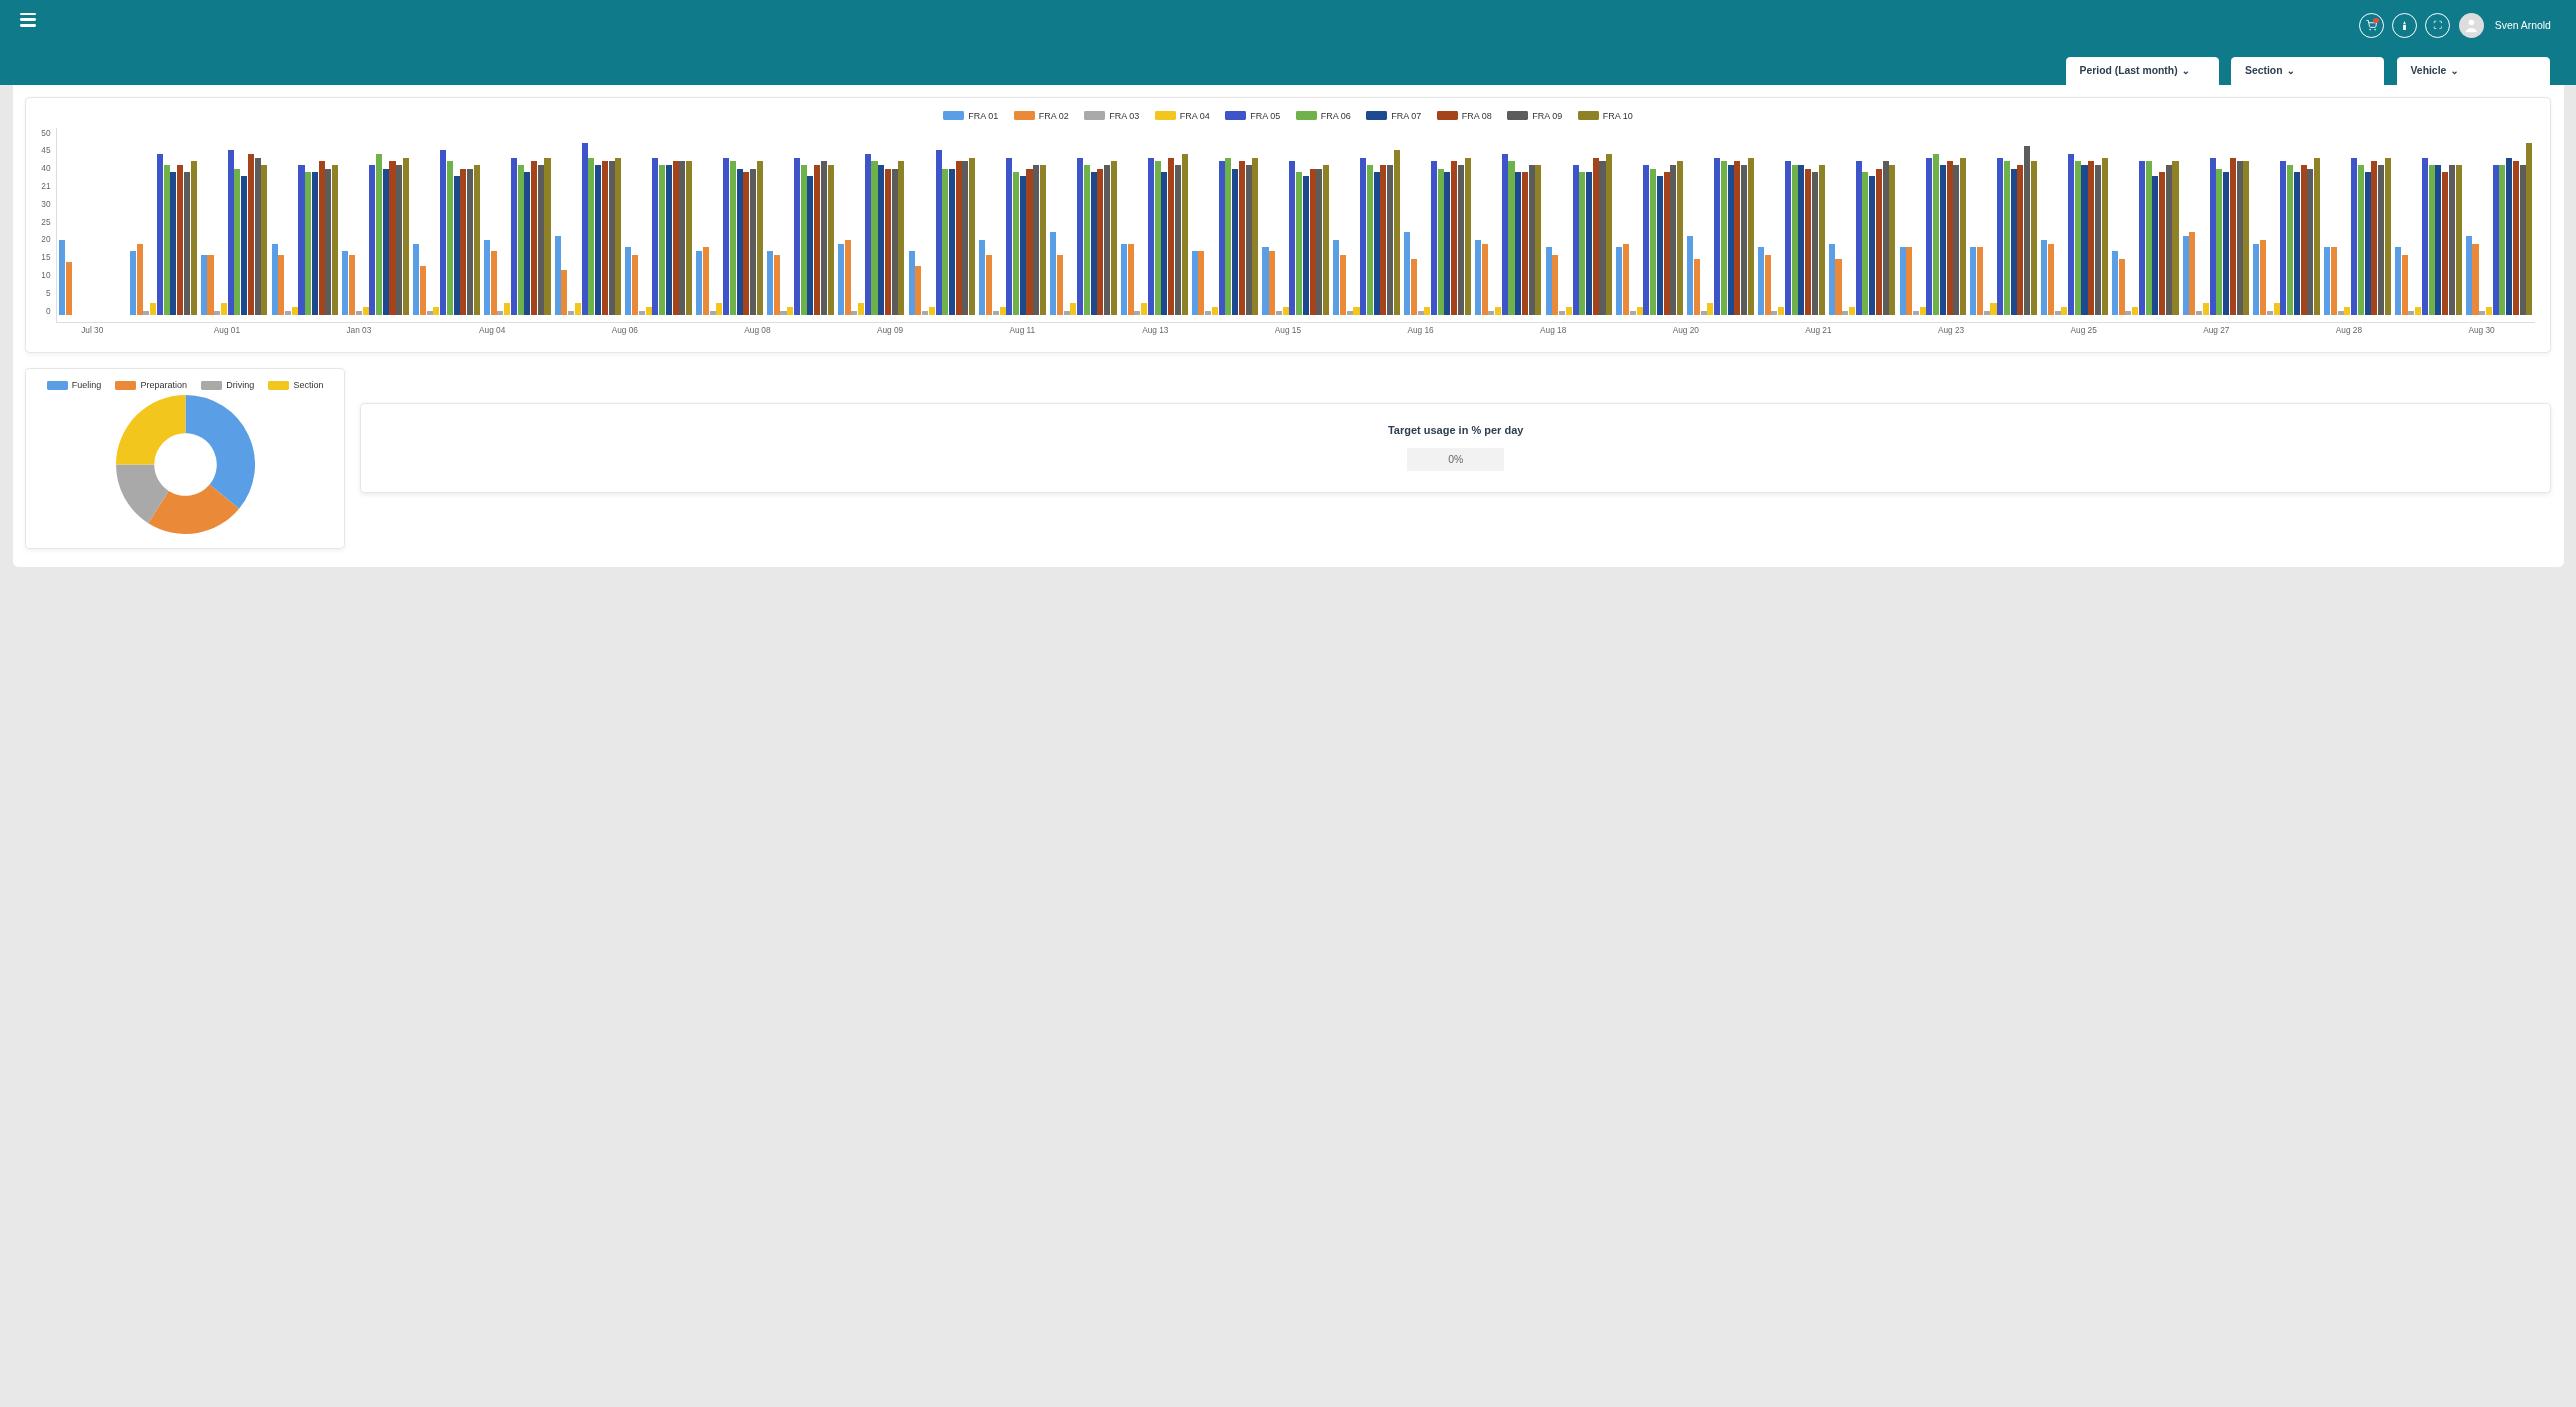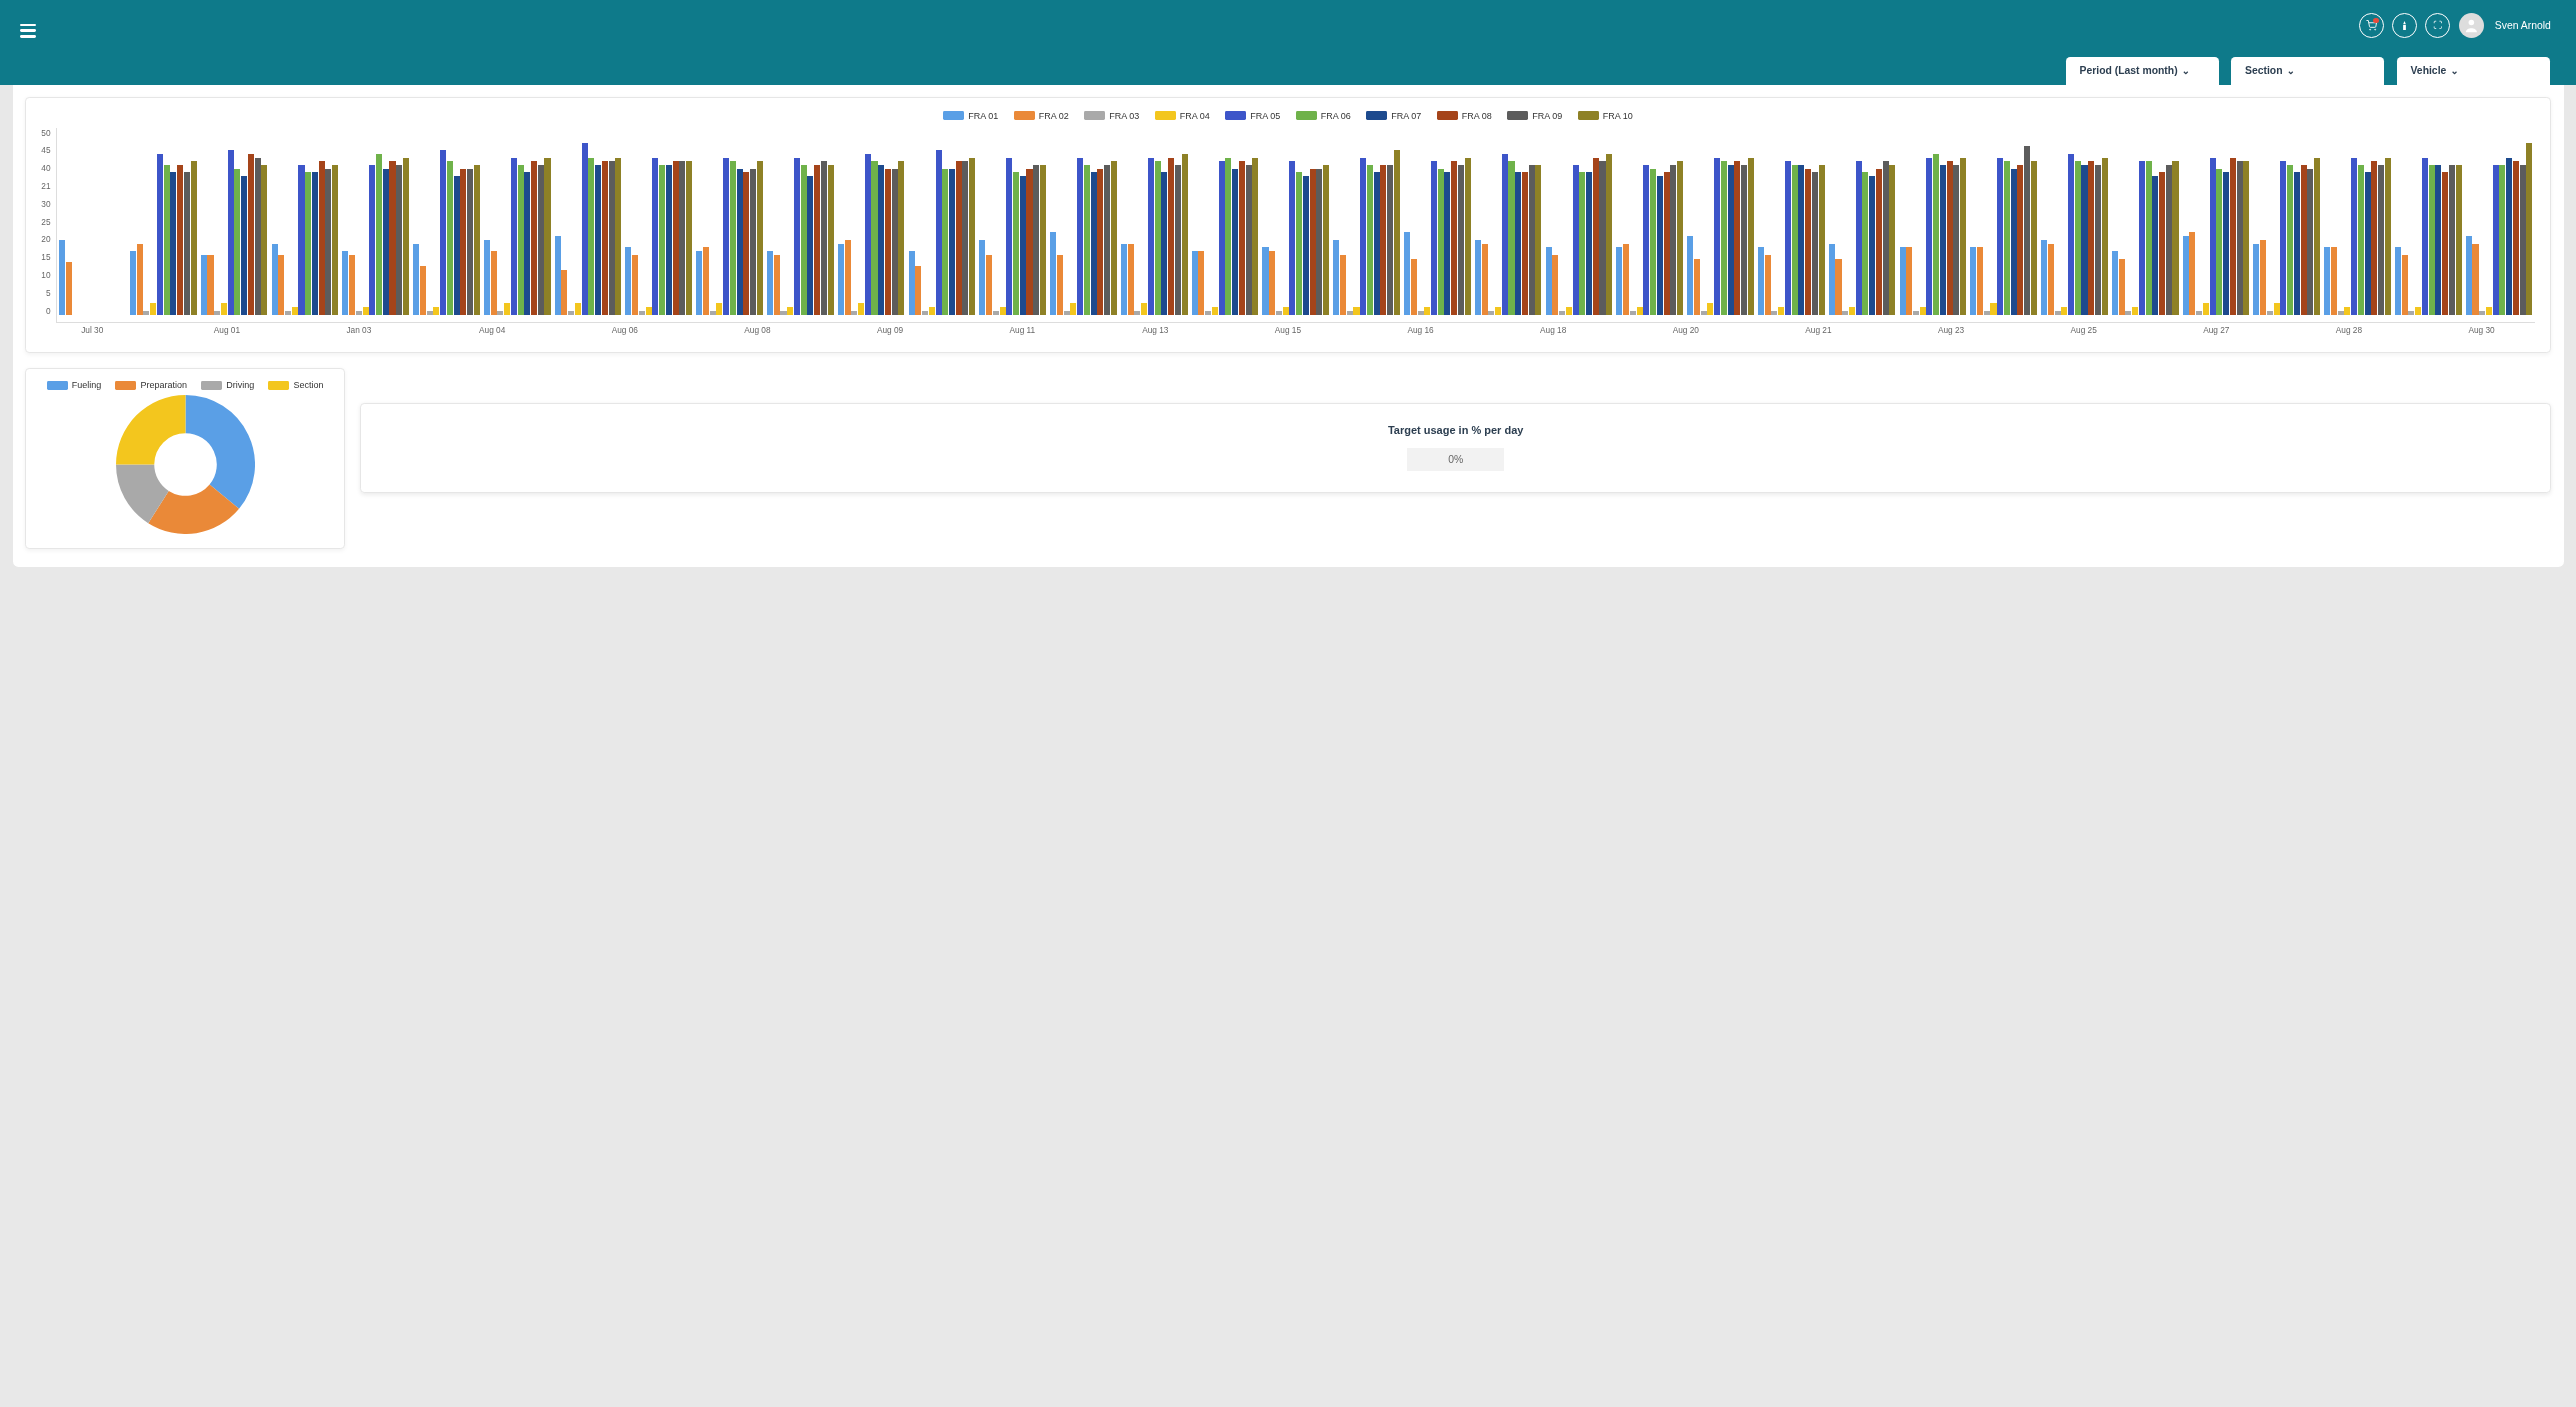--- a/index.html
+++ b/index.html
@@ -10,21 +10,21 @@
 }
 .header {
   background: #0e7a8a;
   color: #fff;
   padding: 12.5px 19.5px 0;
   position: relative;
 }
 .header-top {
   display: flex;
   justify-content: space-between;
-  align-items: flex-end;
+  align-items: flex-start;
 }
 .hamburger {
   cursor: pointer;
   width: 16.7px;
   height: 14px;
   display: flex;
   flex-direction: column;
   justify-content: space-between;
 }
 .hamburger span {

